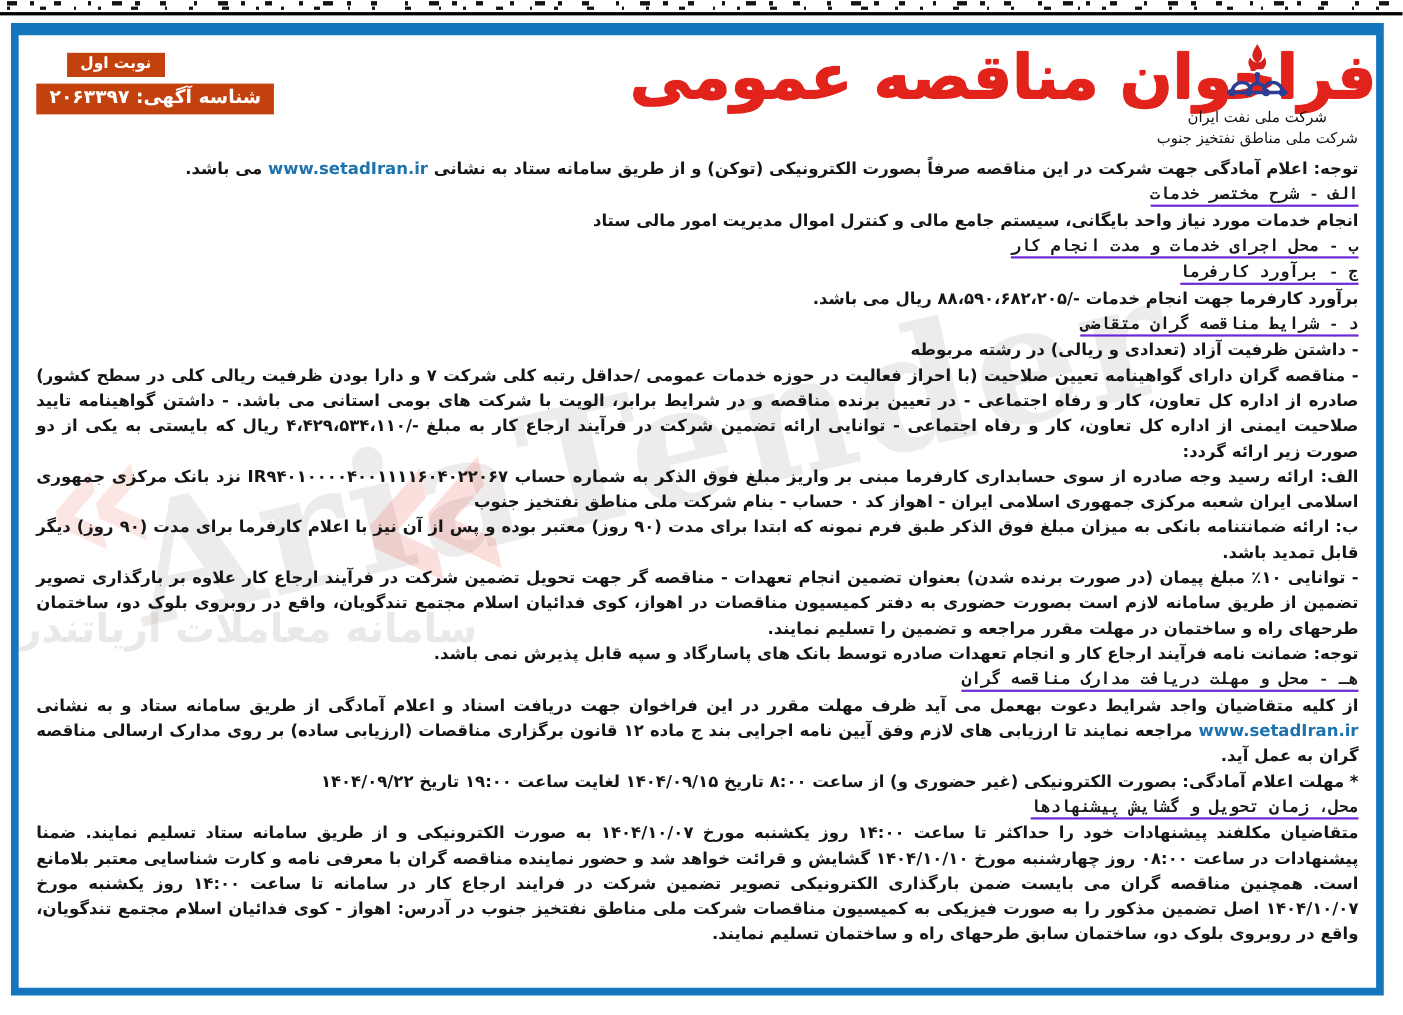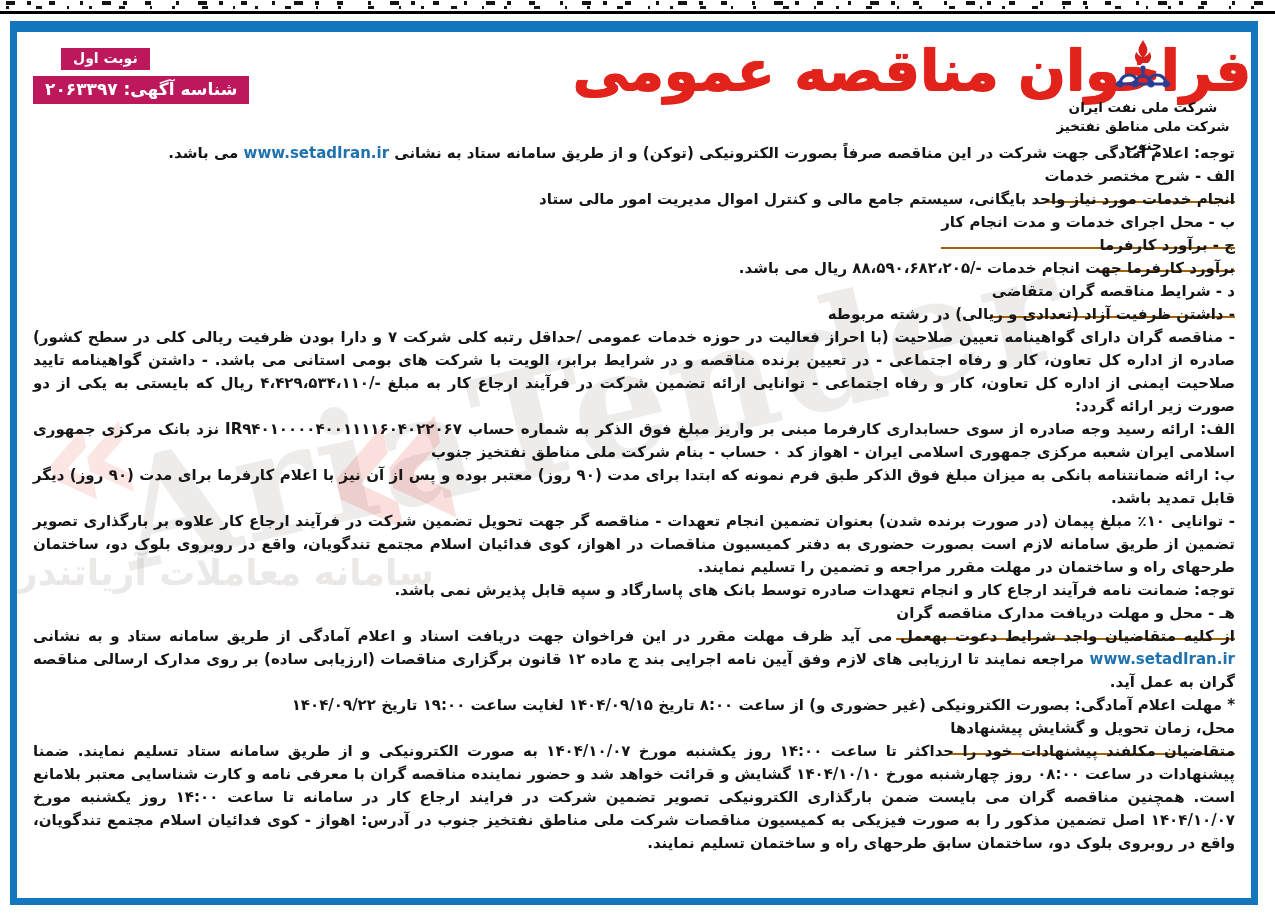--- a/index.html
+++ b/index.html
@@ -14,37 +14,37 @@
   .frag2{top:6px;height:3px;background-image:repeating-linear-gradient(90deg,#151515 0 3px,transparent 3px 30px,#151515 30px 36px,transparent 36px 61px,#151515 61px 63px,transparent 63px 83px);}
   .top-rule{position:absolute;left:0;top:11px;width:1275px;height:3px;background:#000;}
   
   .notice-box{
     position:absolute;left:10px;top:21px;width:1248px;height:884px;box-sizing:border-box;
     border:7px solid #1477bd;border-top-width:11px;background:#fff;overflow:hidden;
   }
   .box-header{position:relative;height:104px;}
   
   .badge-wrap{position:absolute;left:16px;top:16px;display:flex;flex-direction:column;align-items:flex-start;z-index:3;}
-  .badge{background:#be185d;color:#fff;font-weight:bold;direction:rtl;white-space:nowrap;}
+  .badge{background:#c2410c;color:#fff;font-weight:bold;direction:rtl;white-space:nowrap;}
   .badge-round{font-size:14px;padding:2px 12px 4px;margin-left:28px;}
   .badge-id{font-size:17px;padding:3px 12px 5px;margin-top:6px;}
   
   .main-title{
     position:absolute;left:0;right:0;top:6px;margin:0;text-align:right;direction:rtl;
     color:#e2231c;font-size:56px;font-weight:bold;z-index:2;
     text-shadow:0 0 1px #e2231c,1px 0 0 #e2231c,0 1px 0 #e2231c;
   }
   
   .logo-block{position:absolute;top:8px;right:8px;width:200px;text-align:center;z-index:3;}
   .logo-block svg{display:block;margin:0 auto;}
-  .logo-caption{direction:rtl;font-size:13.5px;font-weight:bold;line-height:1.4;color:#111;}
+  .logo-caption{direction:rtl;font-size:13.5px;font-weight:normal;line-height:1.4;color:#111;}
   
   .body-text{position:relative;margin:6px 16px 16px;direction:rtl;color:#161616;z-index:2;}
   .para{font-size:15px;line-height:23px;font-weight:bold;text-align:justify;margin:0;}
-  .para.h span{border-bottom:2px solid #a16207;padding-bottom:16px;}
+  .para.h span{border-bottom:2px solid #6d28d9;padding-bottom:0px;font-family:Liberation Mono, monospace;}
   .link{color:#1e72ae;}
   
   .wm-latin{
     position:absolute;left:90px;top:290px;z-index:1;pointer-events:none;
     font-family:"DejaVu Serif",serif;font-weight:bold;font-size:150px;letter-spacing:4px;
     color:rgba(158,148,143,0.18);transform:rotate(-13deg);white-space:nowrap;
   }
   .wm-chevron{position:absolute;z-index:1;pointer-events:none;font-size:230px;font-weight:bold;
     color:rgba(226,80,66,0.18);font-family:"DejaVu Sans",sans-serif;}
   .wm-chev1{left:300px;top:300px;transform:rotate(-12deg);}

